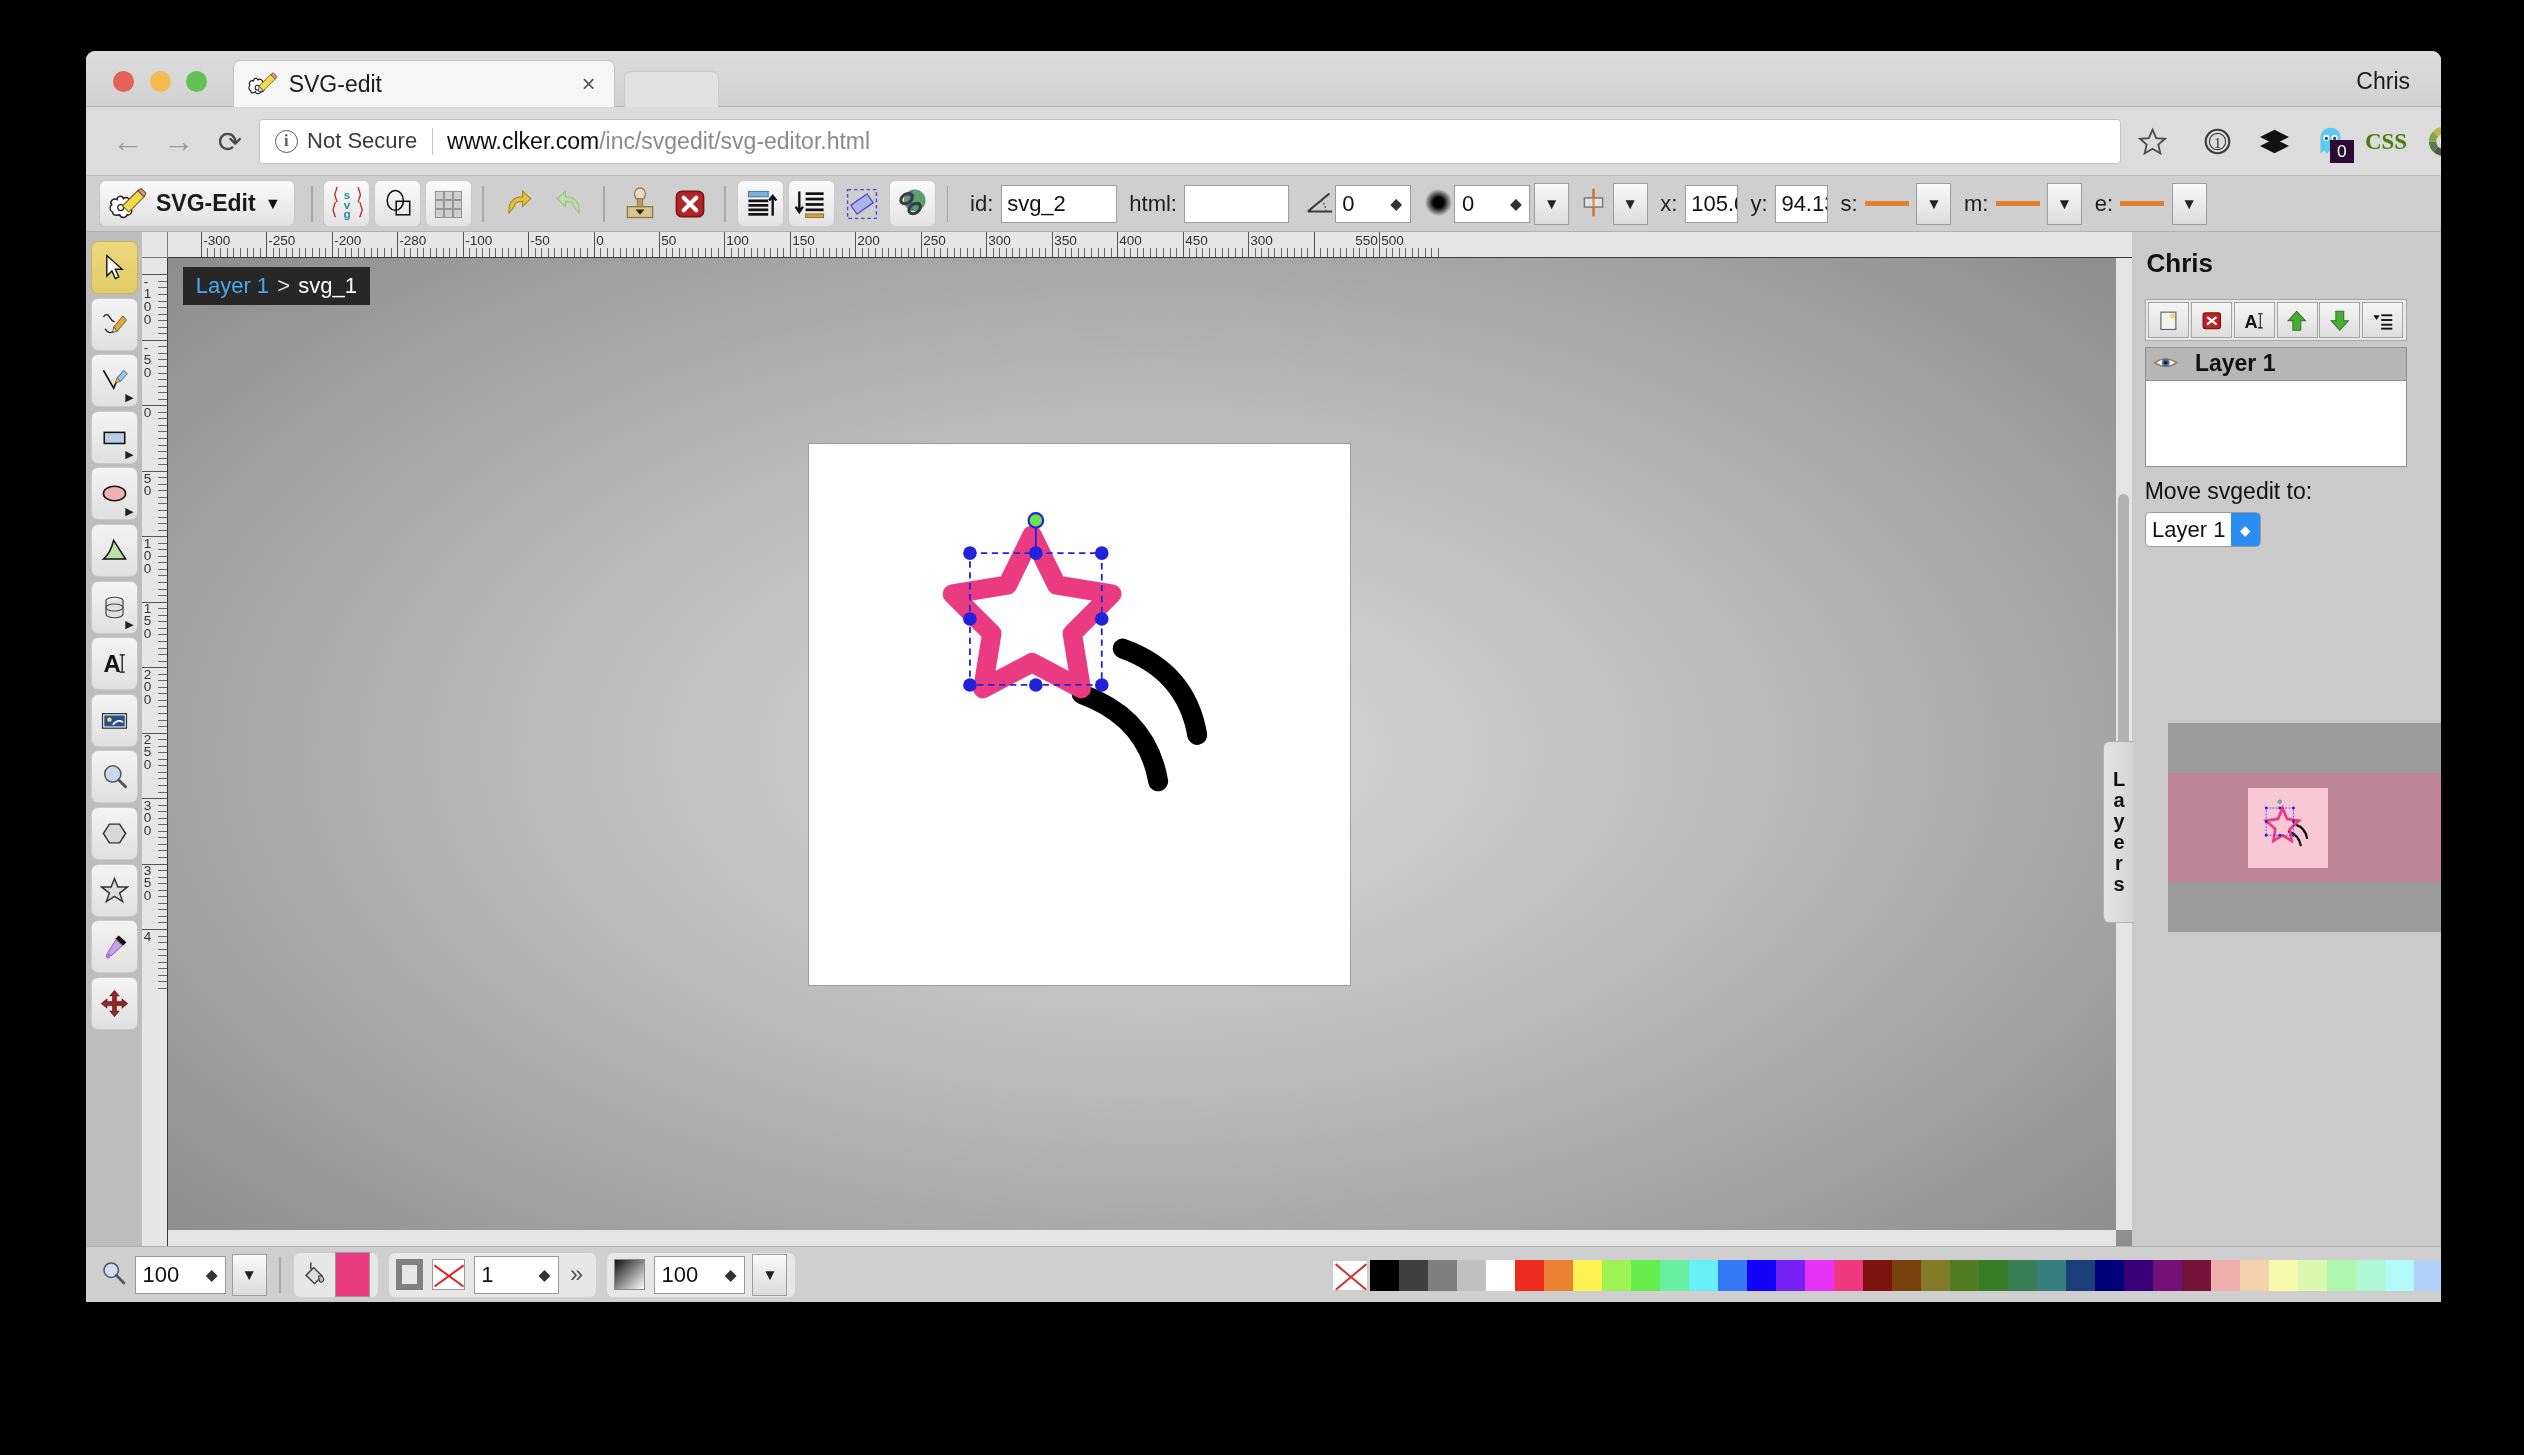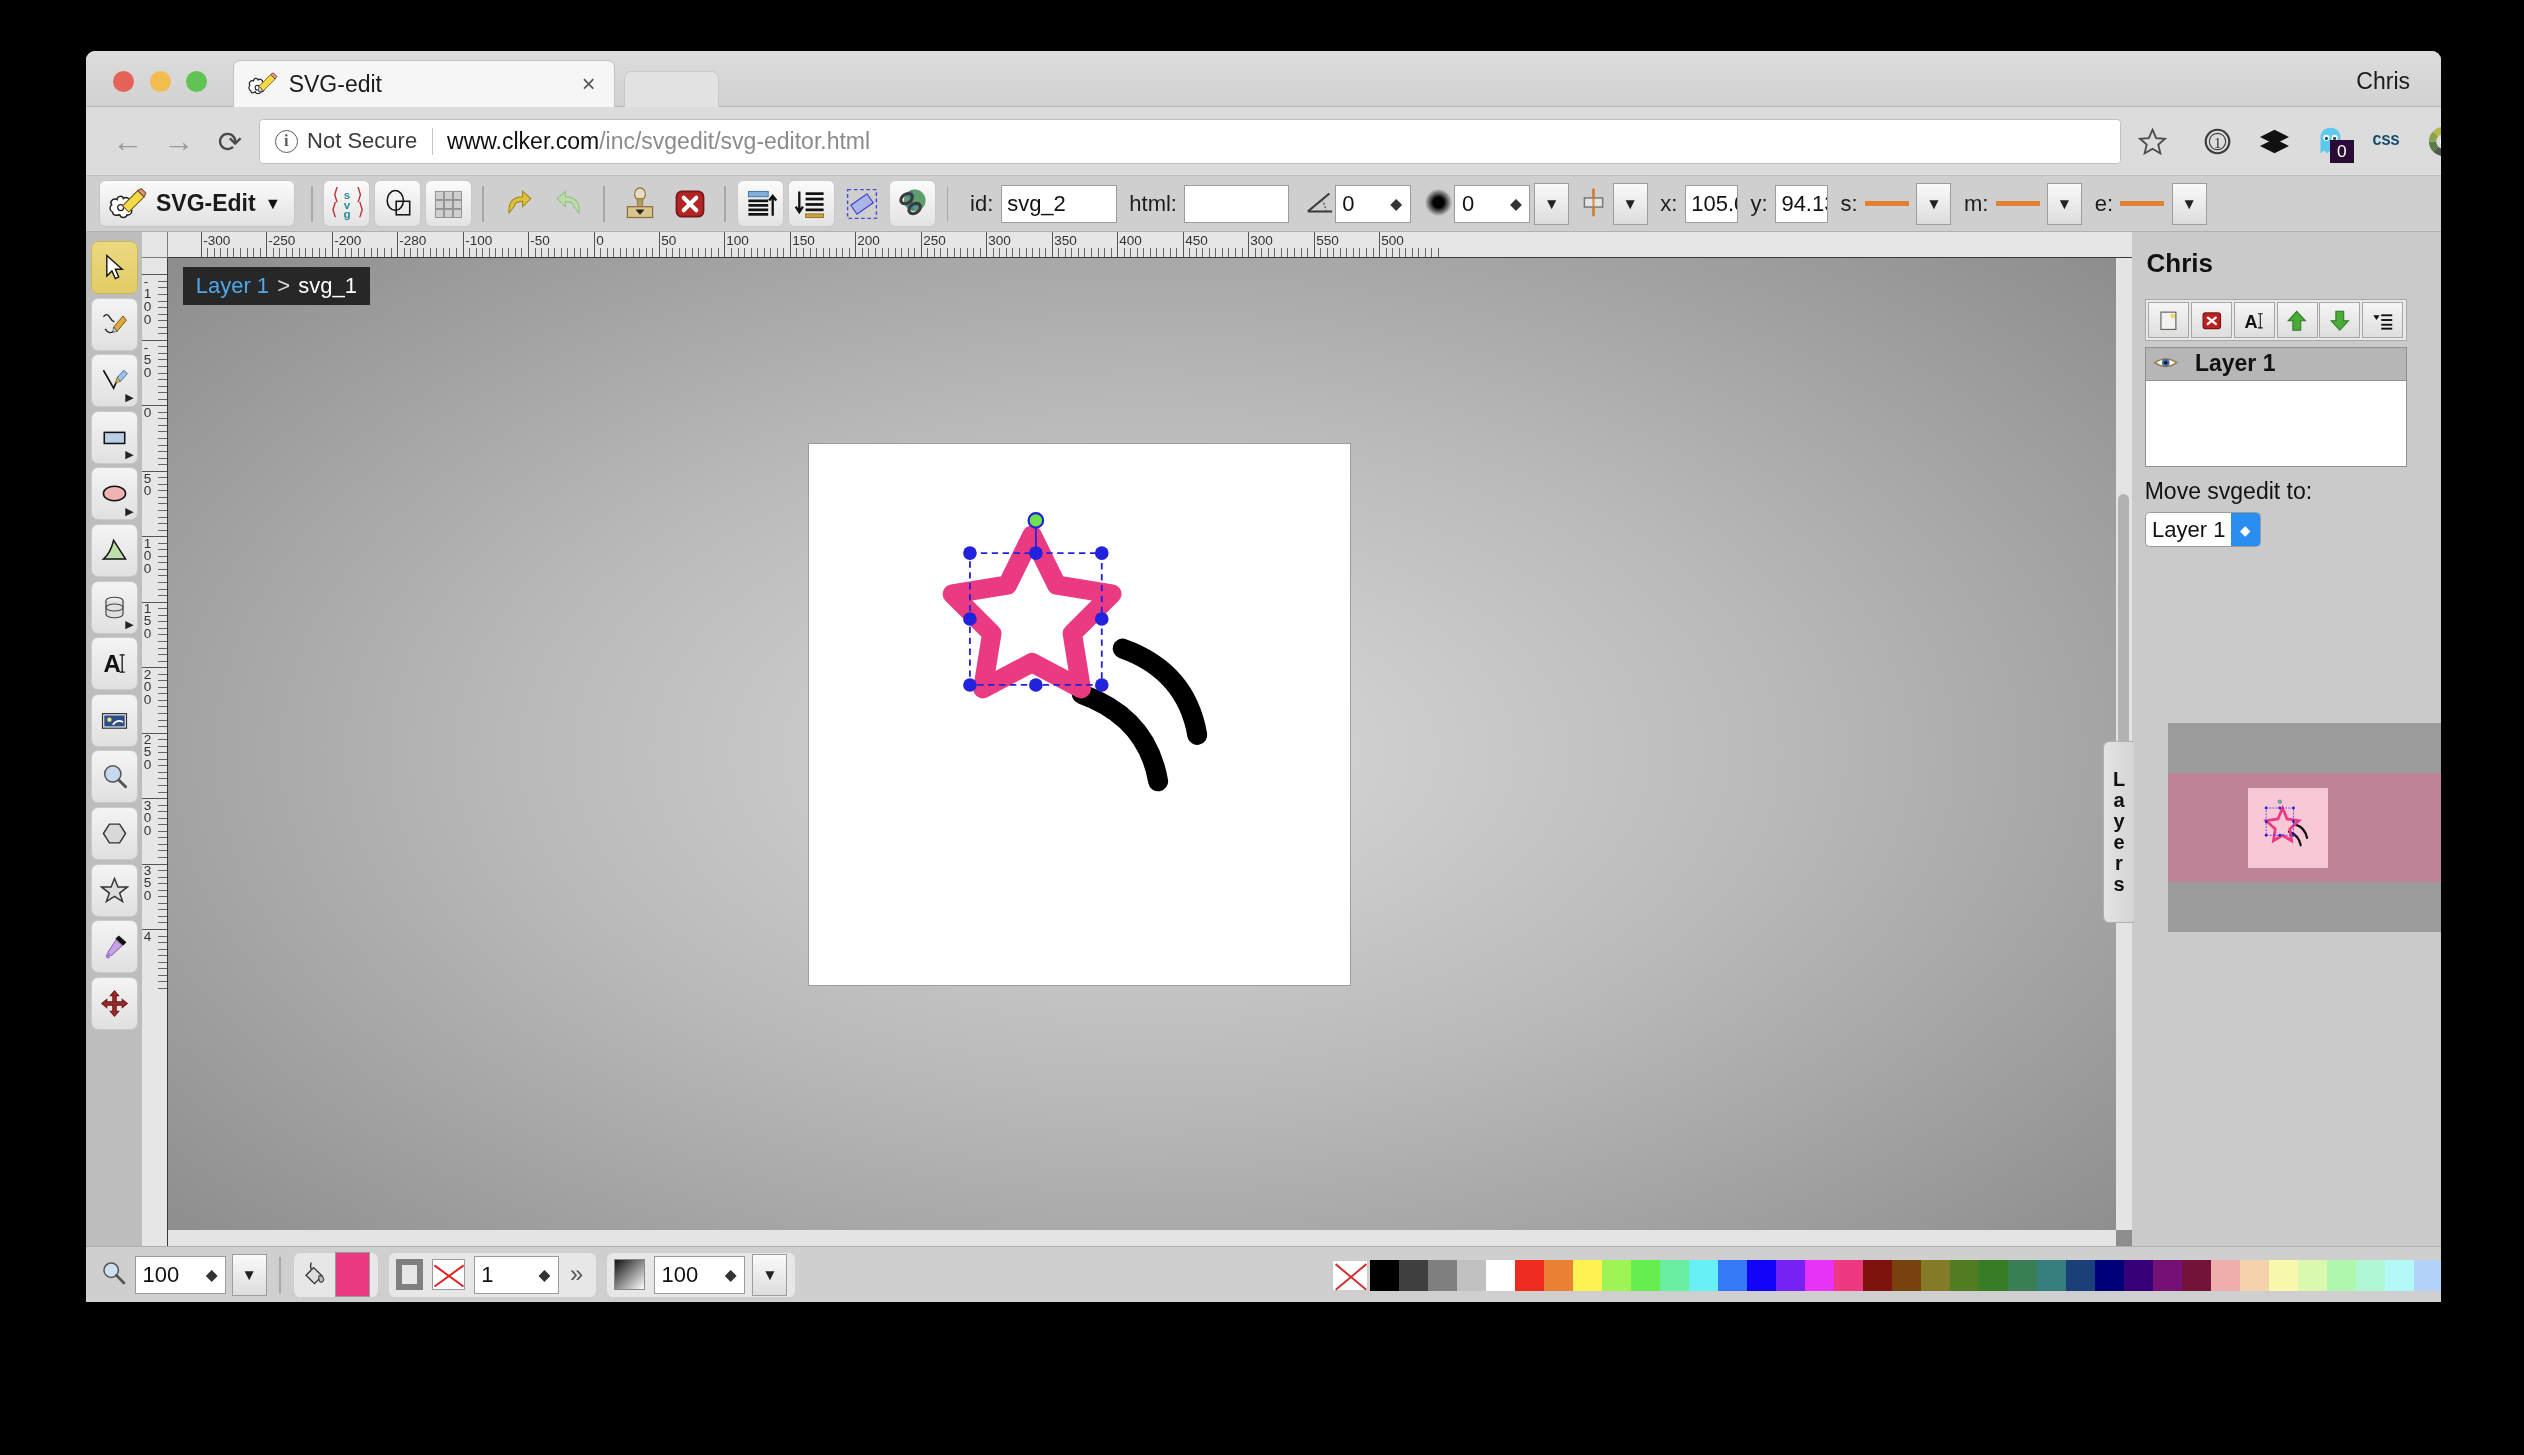--- a/index.html
+++ b/index.html
@@ -244,21 +244,21 @@
       <svg viewBox="0 0 34 34" width="31" height="31">
         <path d="M17 2c7 0 11 5 11 11v17l-4-3-3 3-4-3-4 3-3-3-4 3V13C6 7 10 2 17 2z" fill="#5fc8ee"></path>
         <circle cx="12.5" cy="13" r="3.4" fill="#fff"></circle>
           <circle cx="21.5" cy="13" r="3.4" fill="#fff"></circle>
         <circle cx="12.5" cy="13.6" r="1.7" fill="#1d4a63"></circle>
           <circle cx="21.5" cy="13.6" r="1.7" fill="#1d4a63"></circle>
       </svg>
       <span class="badge0">0</span>
     </div>
     <div class="ext-ico" id="ext-4">
-      <span style="font-size:15px;font-weight:bold;color:#0c4a6e;font-family:Liberation Mono, monospace;">CSS</span>
+      <span style="font-size:23px;font-weight:bold;color:#4d7c0f;font-family:Liberation Serif, serif;">CSS</span>
     </div>
     <div class="ext-ico" id="ext-5">
       <svg viewBox="0 0 34 34" width="31" height="31">
         <g transform="translate(17,17)">
           <g fill="none" stroke-width="8">
             <path d="M0 -12 A12 12 0 0 1 8.5 -8.5" stroke="#c8b24a"></path>
             <path d="M8.5 -8.5 A12 12 0 0 1 12 0" stroke="#d09a3e"></path>
             <path d="M12 0 A12 12 0 0 1 8.5 8.5" stroke="#cb5d38"></path>
             <path d="M8.5 8.5 A12 12 0 0 1 0 12" stroke="#9e4335"></path>
             <path d="M0 12 A12 12 0 0 1 -8.5 8.5" stroke="#4d5b44"></path>
@@ -739,21 +739,21 @@
           <div class="hmin" style="left: 1087px;"></div>
           <div class="hmin" style="left: 1093px;"></div>
           <div class="hmin" style="left: 1100px;"></div>
           <div class="hmin" style="left: 1106px;"></div>
           <div class="hmin" style="left: 1113px;"></div>
           <div class="hmin" style="left: 1119px;"></div>
           <div class="hmin" style="left: 1126px;"></div>
           <div class="hmin" style="left: 1133px;"></div>
           <div class="hmin" style="left: 1139px;"></div>
           <div class="hmaj" style="left: 1146px;"></div>
-          <div class="hlab" style="left: 1146px;">550</div>
+          <div class="hlab" style="left: 1185px;">550</div>
           <div class="hmin" style="left: 1152px;"></div>
           <div class="hmin" style="left: 1159px;"></div>
           <div class="hmin" style="left: 1165px;"></div>
           <div class="hmin" style="left: 1172px;"></div>
           <div class="hmin" style="left: 1178px;"></div>
           <div class="hmin" style="left: 1185px;"></div>
           <div class="hmin" style="left: 1191px;"></div>
           <div class="hmin" style="left: 1198px;"></div>
           <div class="hmin" style="left: 1205px;"></div>
           <div class="hmaj" style="left: 1211px;"></div>

